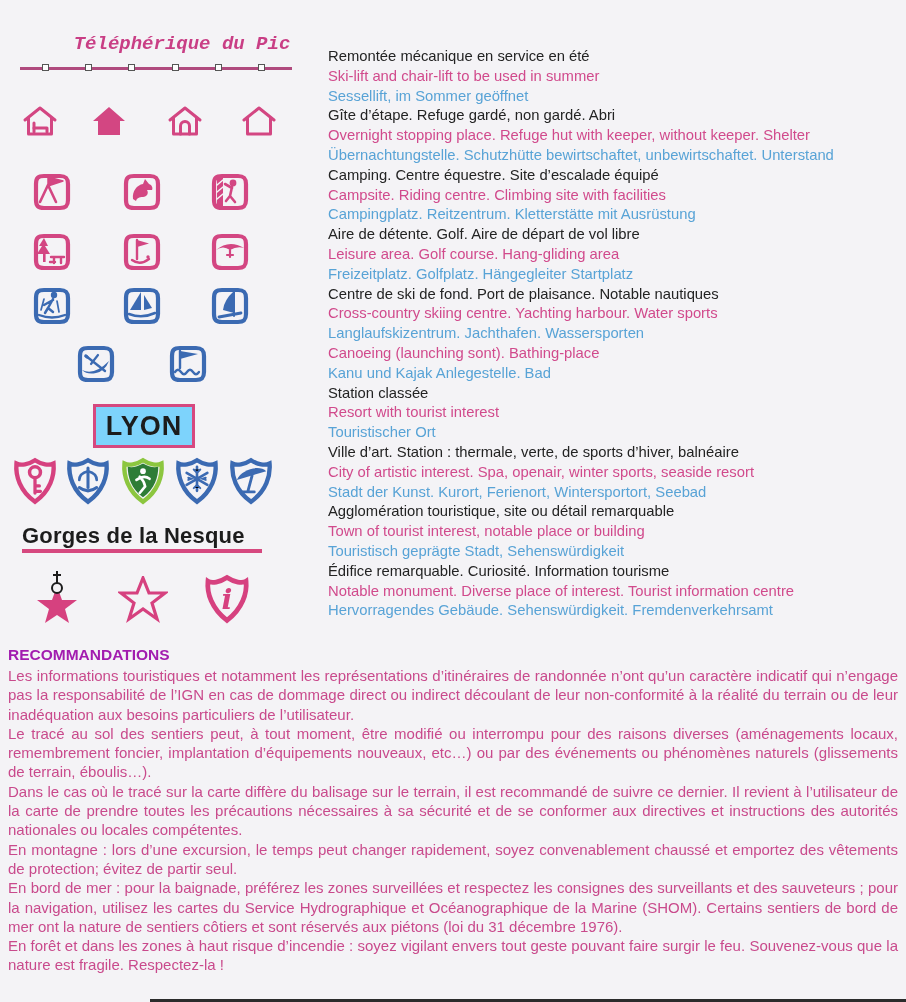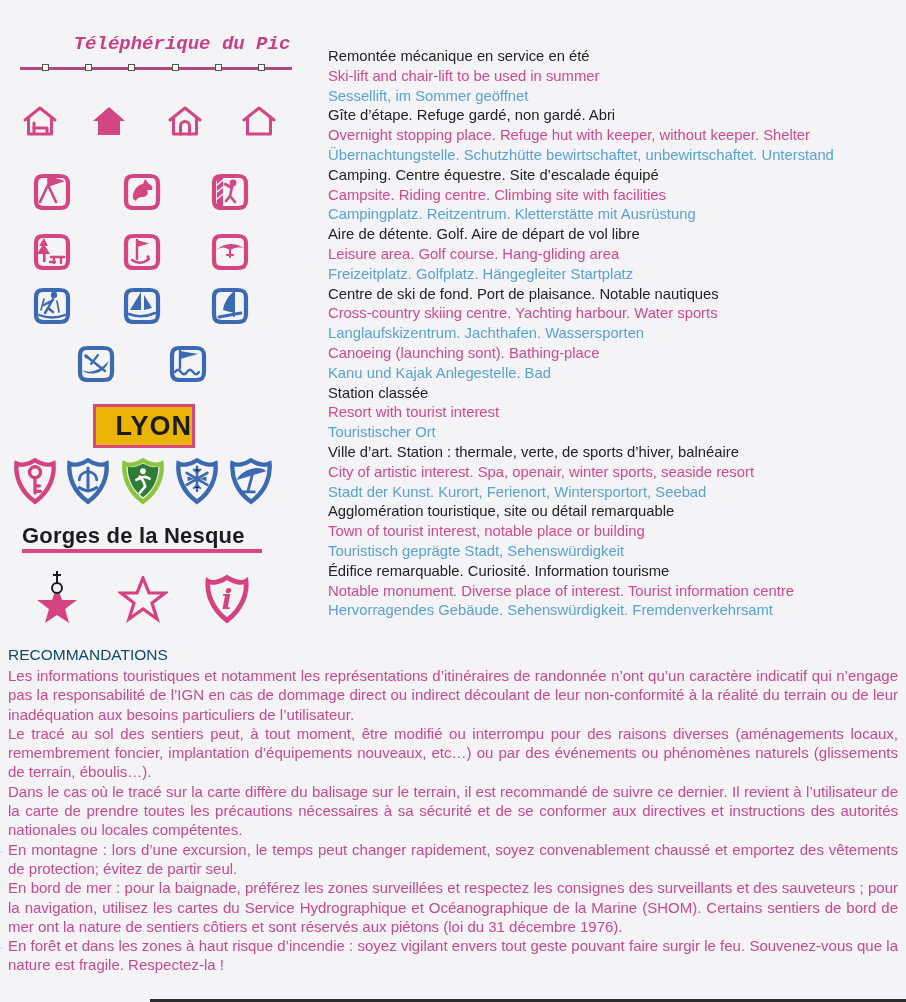--- a/index.html
+++ b/index.html
@@ -16,36 +16,36 @@
   }
   .cableline{position:absolute;left:20px;top:62px;width:272px;height:12px;}
   .cableline .wire{position:absolute;left:0;right:0;top:5px;height:2.5px;background:#b04a7e;}
   .cableline .tower{
     position:absolute;top:2px;width:7px;height:7px;background:#fdfdfd;
     border:1.4px solid #555;box-sizing:border-box;
   }
   .iconabs{position:absolute;}
   .lyon-box{
     position:absolute;left:93px;top:404px;width:96px;height:38px;
-    border:3px solid #d6487f;background:#eab308;display:flex;align-items:center;justify-content:flex-end;
+    border:3px solid #d6487f;background:#7dd3fc;display:flex;align-items:center;justify-content:center;
   }
   .lyon-box span{font-size:27px;font-weight:bold;letter-spacing:1px;color:#1c1c1c;}
   .gorges{
     position:absolute;left:22px;top:523px;width:246px;
     font-size:22px;font-weight:bold;color:#1c1c1c;letter-spacing:0.2px;
   }
   .gorges-bar{position:absolute;left:22px;top:549px;width:240px;height:4px;background:#d6487f;}
   
   .legend-col{position:absolute;left:328px;top:47px;width:586px;font-size:14.8px;line-height:19.8px;}
   .legend-col .fr{color:#232323;}
   .legend-col .en{color:#d14a8c;}
   .legend-col .de{color:#58a3d6;}
   
   .reco{position:absolute;left:8px;top:646px;width:890px;color:#c94a8c;}
-  .reco h2{margin:0 0 2px 0;font-size:15.5px;font-weight:normal;color:#0c4a6e;}
+  .reco h2{margin:0 0 2px 0;font-size:15.5px;font-weight:bold;color:#a21caf;}
   .reco p{margin:0;font-size:15px;line-height:19.3px;text-align:justify;}
   .scan-edge{position:absolute;left:150px;right:0;bottom:0;height:3px;background:#2b2b2b;}
 </style>
 </head>
 <body>
 
 <div id="page">
 
   <div class="cable-title">Téléphérique du Pic</div>
   <div class="cableline">

